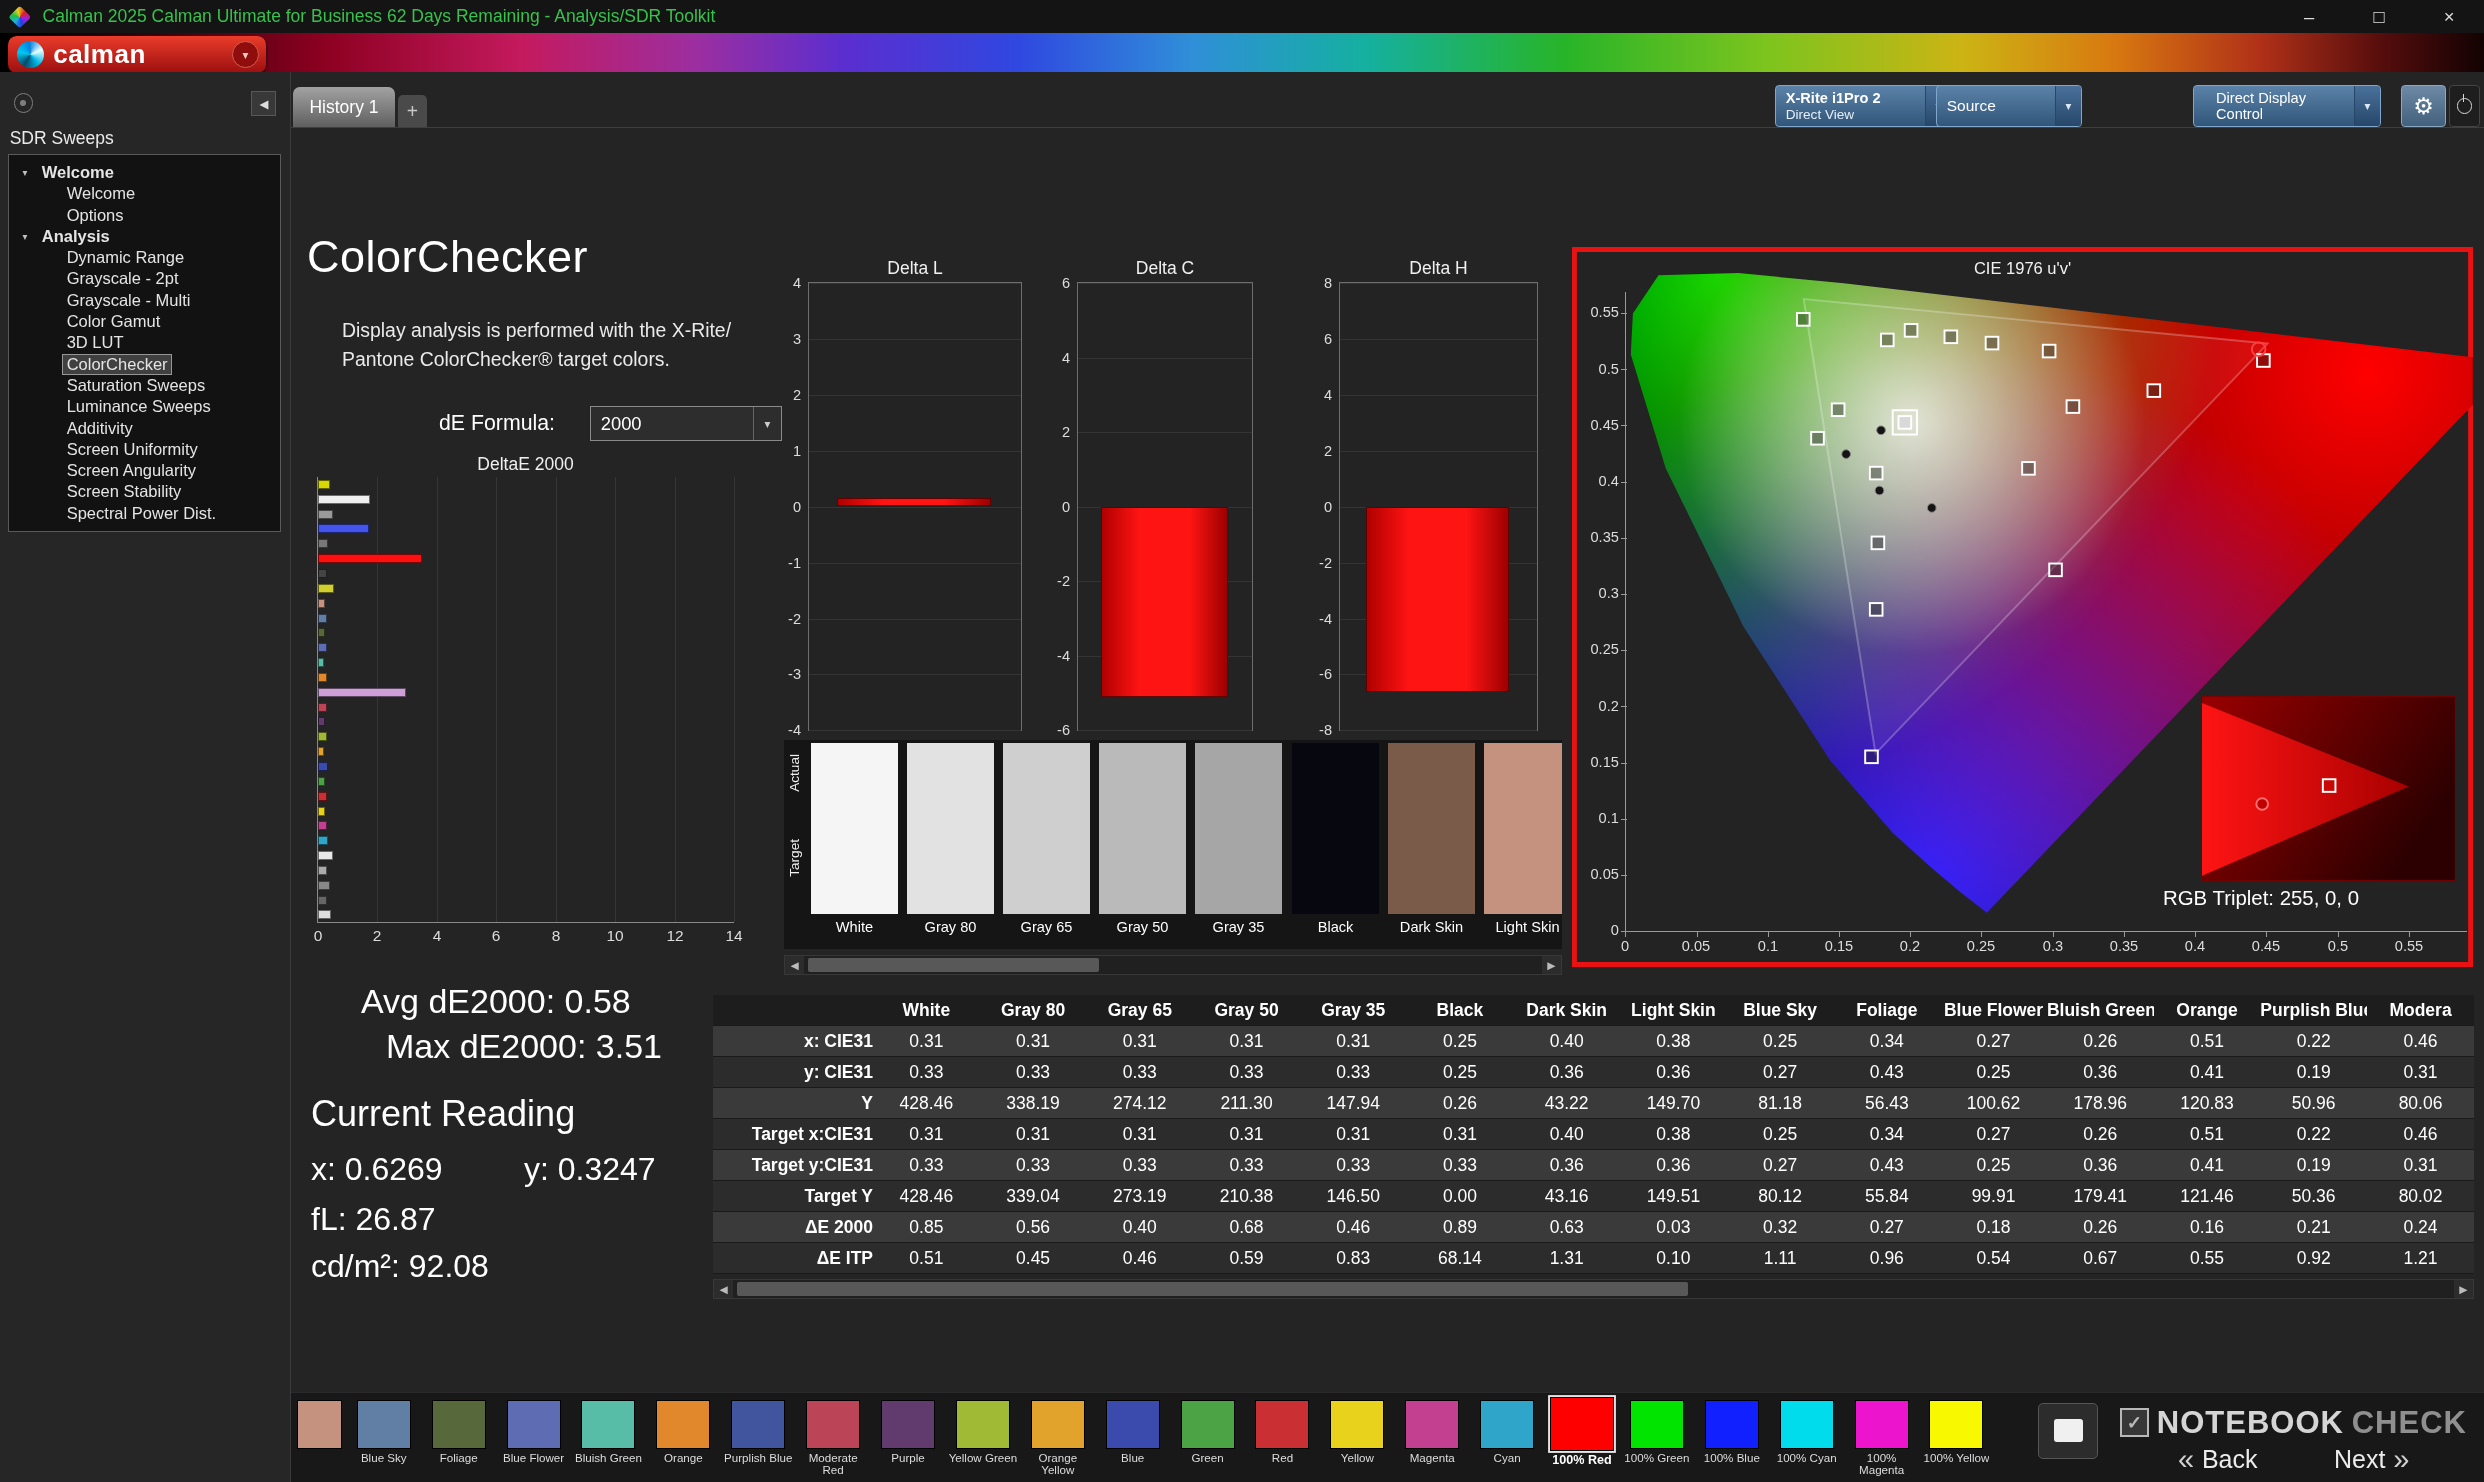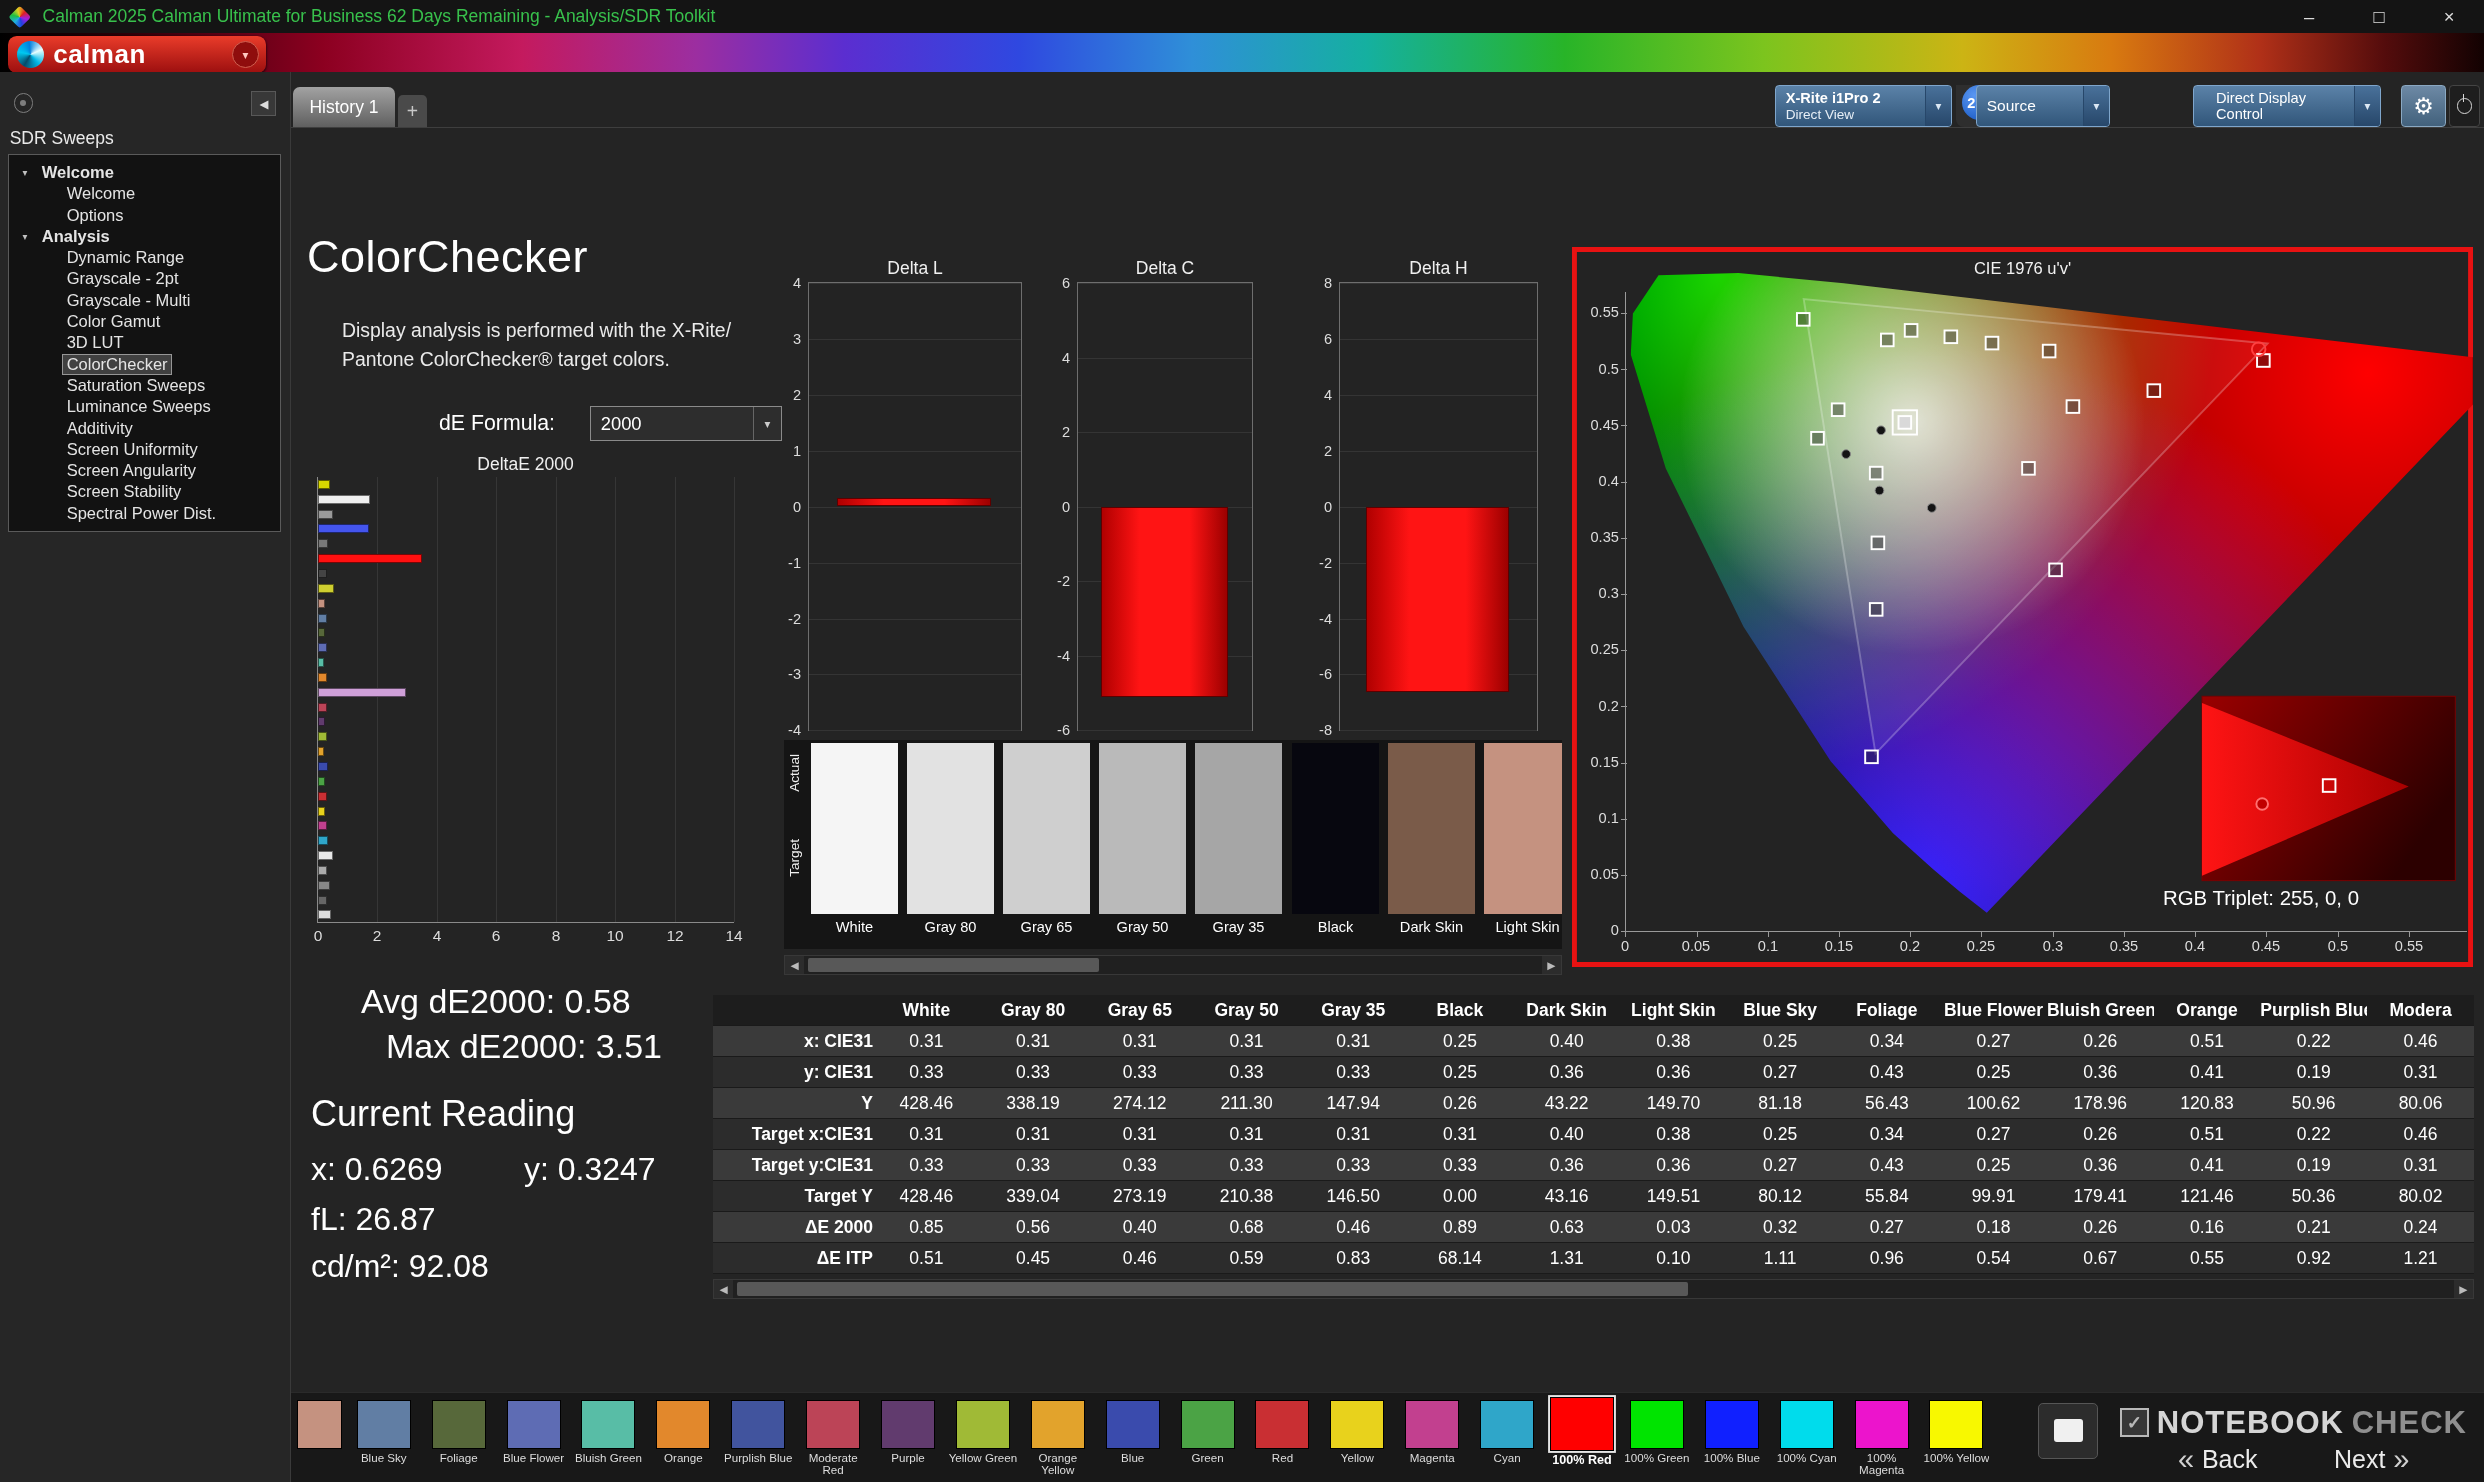--- a/index.html
+++ b/index.html
@@ -40,21 +40,21 @@
   .dd-arrow{width:25px;align-self:stretch;border-left:1px solid #27476a;border-radius:0 2.9px 2.9px 0;
       background:linear-gradient(#49719a,#27476a);display:flex;align-items:center;justify-content:center;font-size:11.6px;color:#dce8f4;}
   #dd-meter{left:1775px;width:177px;}
   #dd-meter .dd-lines{flex:1;padding-left:9.7px;line-height:1.15;}
   #dd-meter .l1{font-size:14.6px;font-weight:bold;}
   #dd-meter .l2{font-size:13.6px;color:#e6eef6;}
   #meter-badge{position:absolute;left:1956px;top:85px;width:47px;height:42px;background:#2e2e2e;border-radius:0 0 7.8px 7.8px;
       display:flex;justify-content:center;}
   #meter-badge-circle{width:35px;height:35px;border-radius:50%;font-size:14.6px;font-weight:bold;color:#fff;
       background:radial-gradient(circle at 35% 30%,#5a97f2,#0f50bc);display:flex;align-items:center;justify-content:center;}
-  #dd-source{left:1976px;width:134px;}
+  #dd-source{left:1936px;width:146px;}
   #dd-source .dd-text{flex:1;padding-left:9.7px;font-size:15.5px;}
   #dd-ddc{left:2193px;width:188px;}
   #dd-ddc .dd-text{flex:1;padding-left:22px;font-size:14.6px;}
   #btn-gear{position:absolute;left:2401px;top:85px;width:45px;height:42px;box-sizing:border-box;border:1px solid #8aa8c2;border-radius:3.9px;
       background:linear-gradient(#6d89a5,#42617c);display:flex;align-items:center;justify-content:center;font-size:23px;color:#fff;}
   #btn-power{position:absolute;left:2449px;top:85px;width:31px;height:42px;box-sizing:border-box;border:1px solid #444;border-radius:3.9px;
       background:#1e1e1e;display:flex;align-items:center;justify-content:center;}
   #power-glyph{width:13.6px;height:13.6px;border:1.9px solid #d8d8d8;border-radius:50%;position:relative;}
   #power-glyph::after{content:"";position:absolute;left:4.9px;top:-4.9px;width:1.9px;height:7.8px;background:#d8d8d8;}
 

